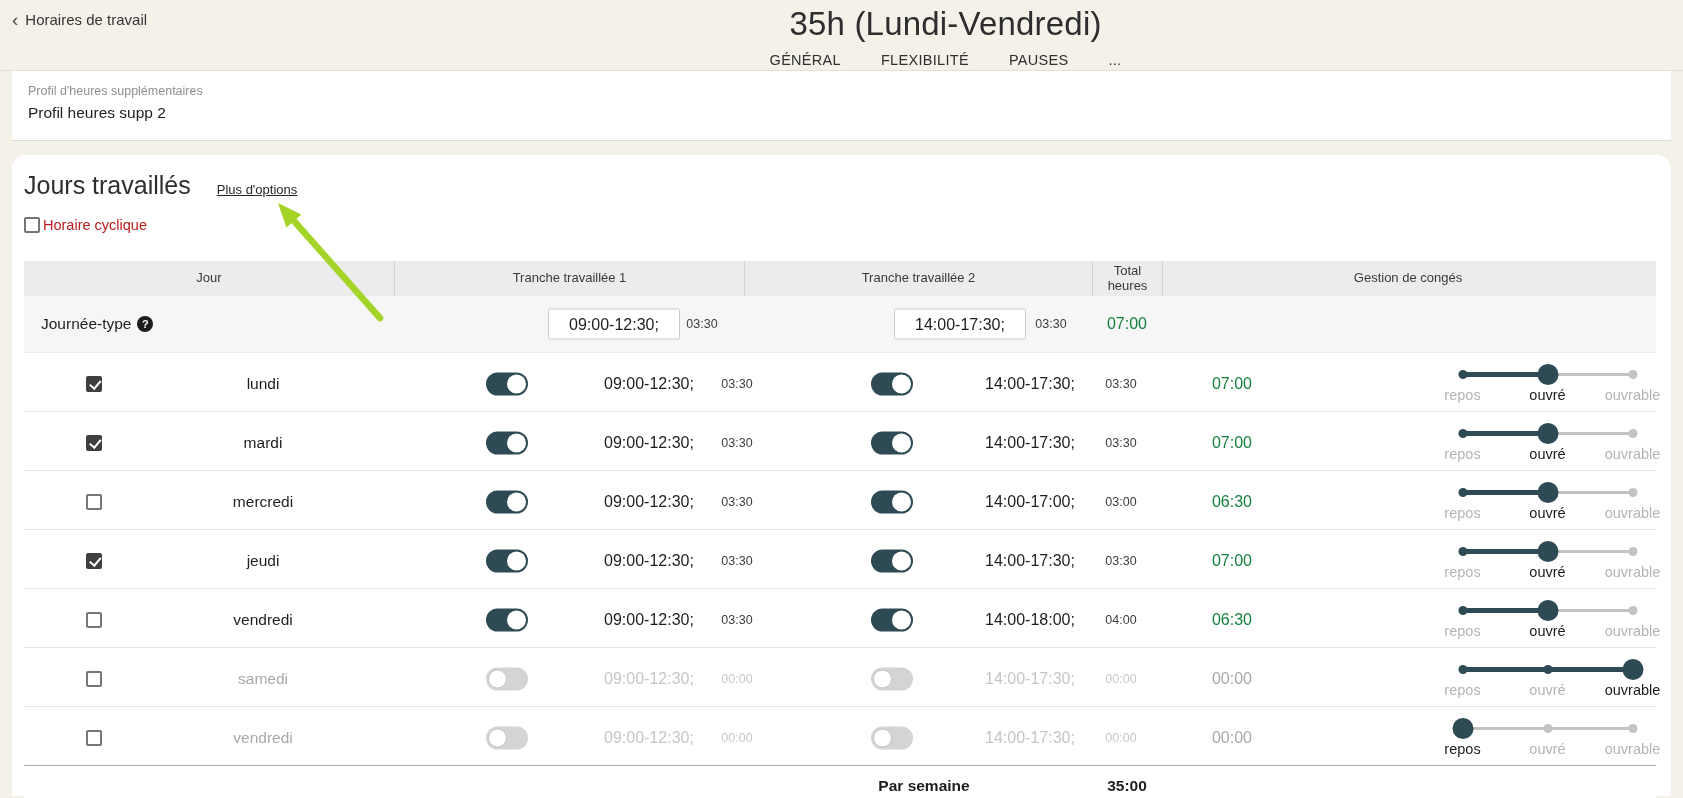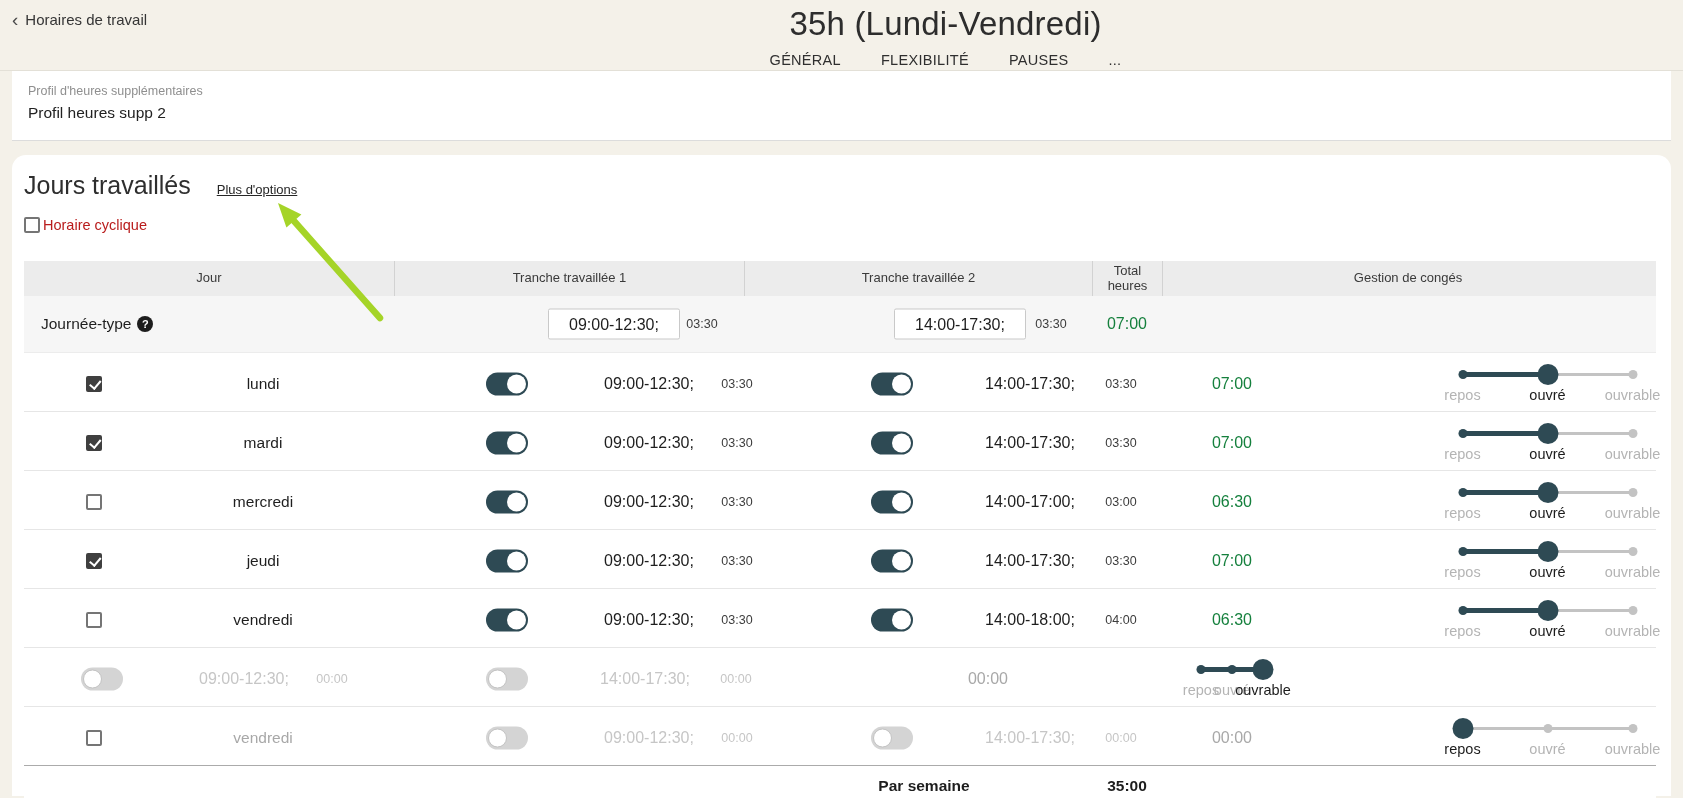--- a/index.html
+++ b/index.html
@@ -403,20 +403,24 @@
         <span class="dot d1"></span>
         <span class="dot d2"></span>
         <span class="knob"></span>
         <span class="slabel sl0">repos</span>
         <span class="slabel sl1 active">ouvré</span>
         <span class="slabel sl2">ouvrable</span>
       </div>
     </div>
   </div>
         <div class="trow day-row disabled">
+    <div class="cell c-day">
+      <span class="cb"></span>
+      <span class="day-label">samedi</span>
+    </div>
     <div class="cell c-slot">
       <span class="toggle off">
               <span class="knob"></span>
             </span>
       <span class="time">09:00-12:30;</span>
       <span class="dur">00:00</span>
     </div>
     <div class="cell c-slot s2">
       <span class="toggle off">
               <span class="knob"></span>

